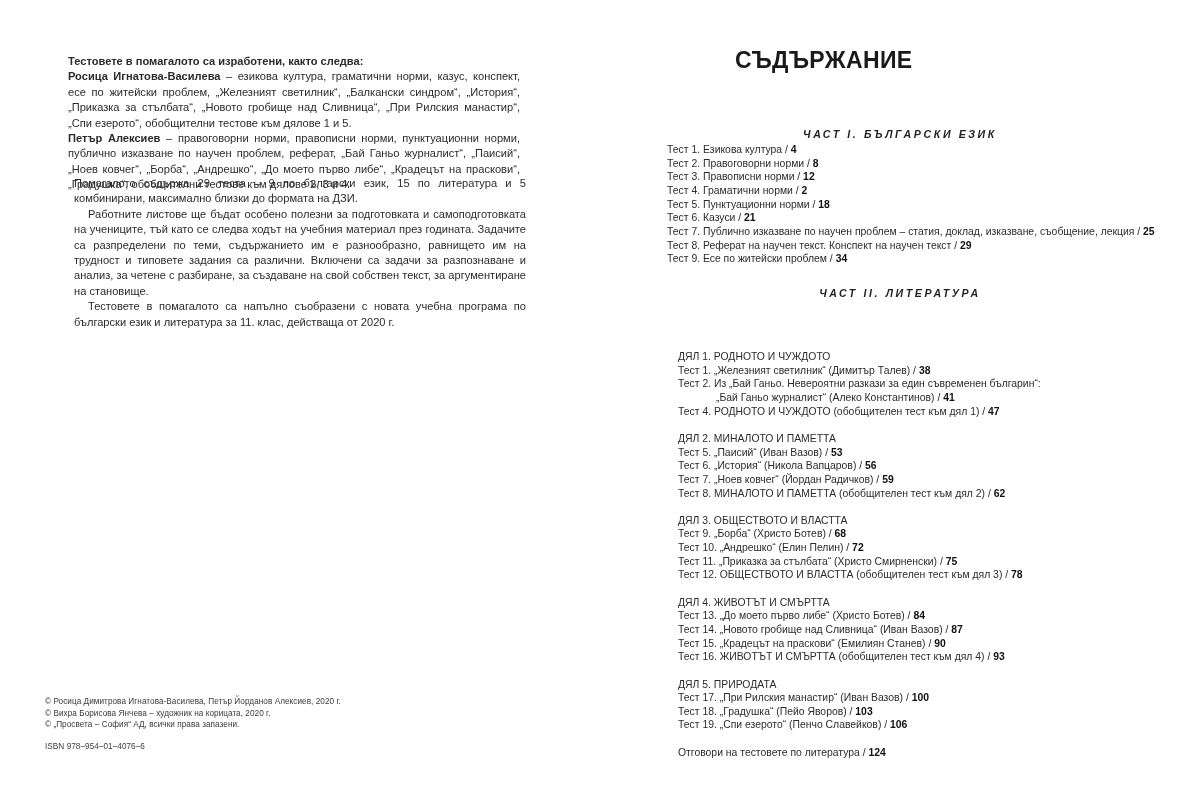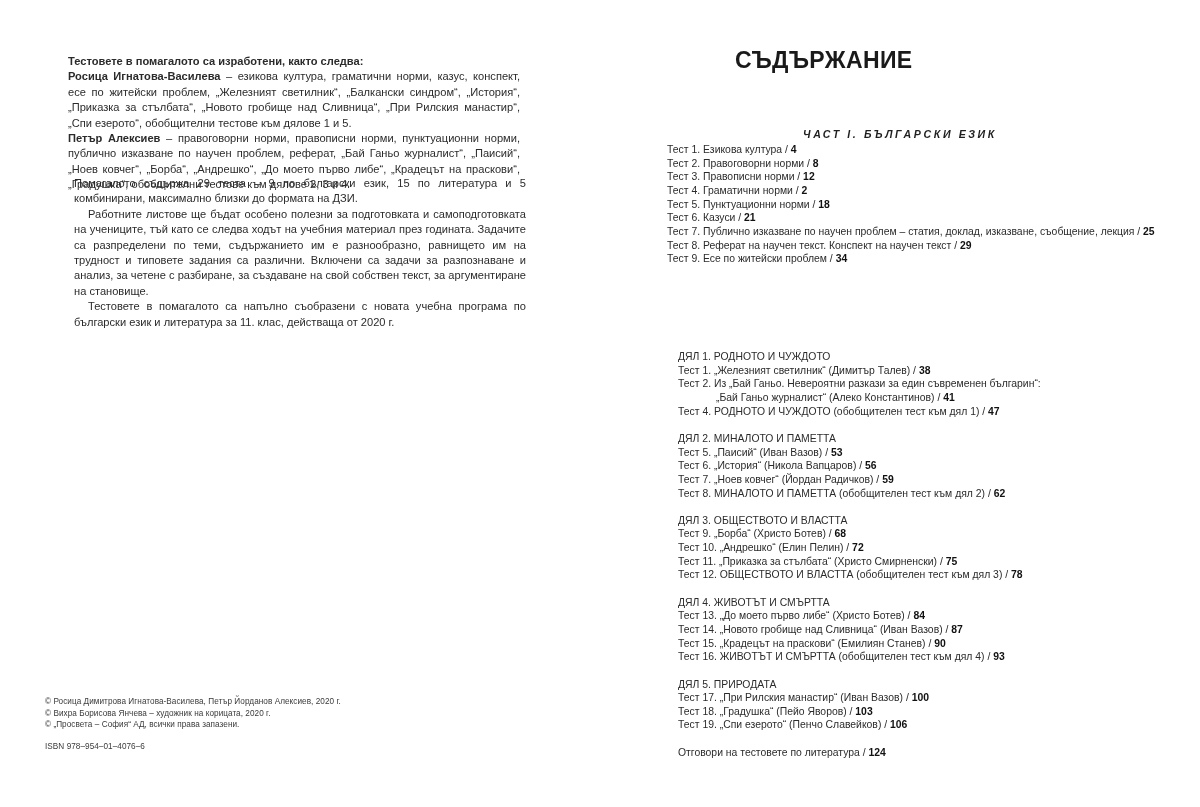--- a/index.html
+++ b/index.html
@@ -214,20 +214,21 @@
         <p class="toc-entry"><span>Тест 2. Правоговорни норми / </span><span class="pg">8</span></p>
         <p class="toc-entry"><span>Тест 3. Правописни норми / </span><span class="pg">12</span></p>
         <p class="toc-entry"><span>Тест 4. Граматични норми / </span><span class="pg">2</span></p>
         <p class="toc-entry"><span>Тест 5. Пунктуационни норми / </span><span class="pg">18</span></p>
         <p class="toc-entry"><span>Тест 6. Казуси / </span><span class="pg">21</span></p>
         <p class="toc-entry"><span>Тест 7. Публично изказване по научен проблем – статия, доклад, изказване, съобщение, лекция / </span><span class="pg">25</span></p>
         <p class="toc-entry"><span>Тест 8. Реферат на научен текст. Конспект на научен текст / </span><span class="pg">29</span></p>
         <p class="toc-entry"><span>Тест 9. Есе по житейски проблем / </span><span class="pg">34</span></p>
       </div>
 
+    <div class="part-heading part-2-heading">ЧАСТ II. ЛИТЕРАТУРА</div>
 
     <div class="list-part-2">
         <p class="toc-entry section-title"><span>ДЯЛ 1. РОДНОТО И ЧУЖДОТО</span></p>
         <p class="toc-entry"><span>Тест 1. „Железният светилник“ (Димитър Талев) / </span><span class="pg">38</span></p>
         <p class="toc-entry"><span>Тест 2. Из „Бай Ганьо. Невероятни разкази за един съвременен българин“:</span></p>
         <p class="toc-entry wrapped"><span>„Бай Ганьо журналист“ (Алеко Константинов) / </span><span class="pg">41</span></p>
         <p class="toc-entry"><span>Тест 4. РОДНОТО И ЧУЖДОТО (обобщителен тест към дял 1) / </span><span class="pg">47</span></p>
         <div class="group-gap"></div>
         <p class="toc-entry section-title"><span>ДЯЛ 2. МИНАЛОТО И ПАМЕТТА</span></p>
         <p class="toc-entry"><span>Тест 5. „Паисий“ (Иван Вазов) / </span><span class="pg">53</span></p>

